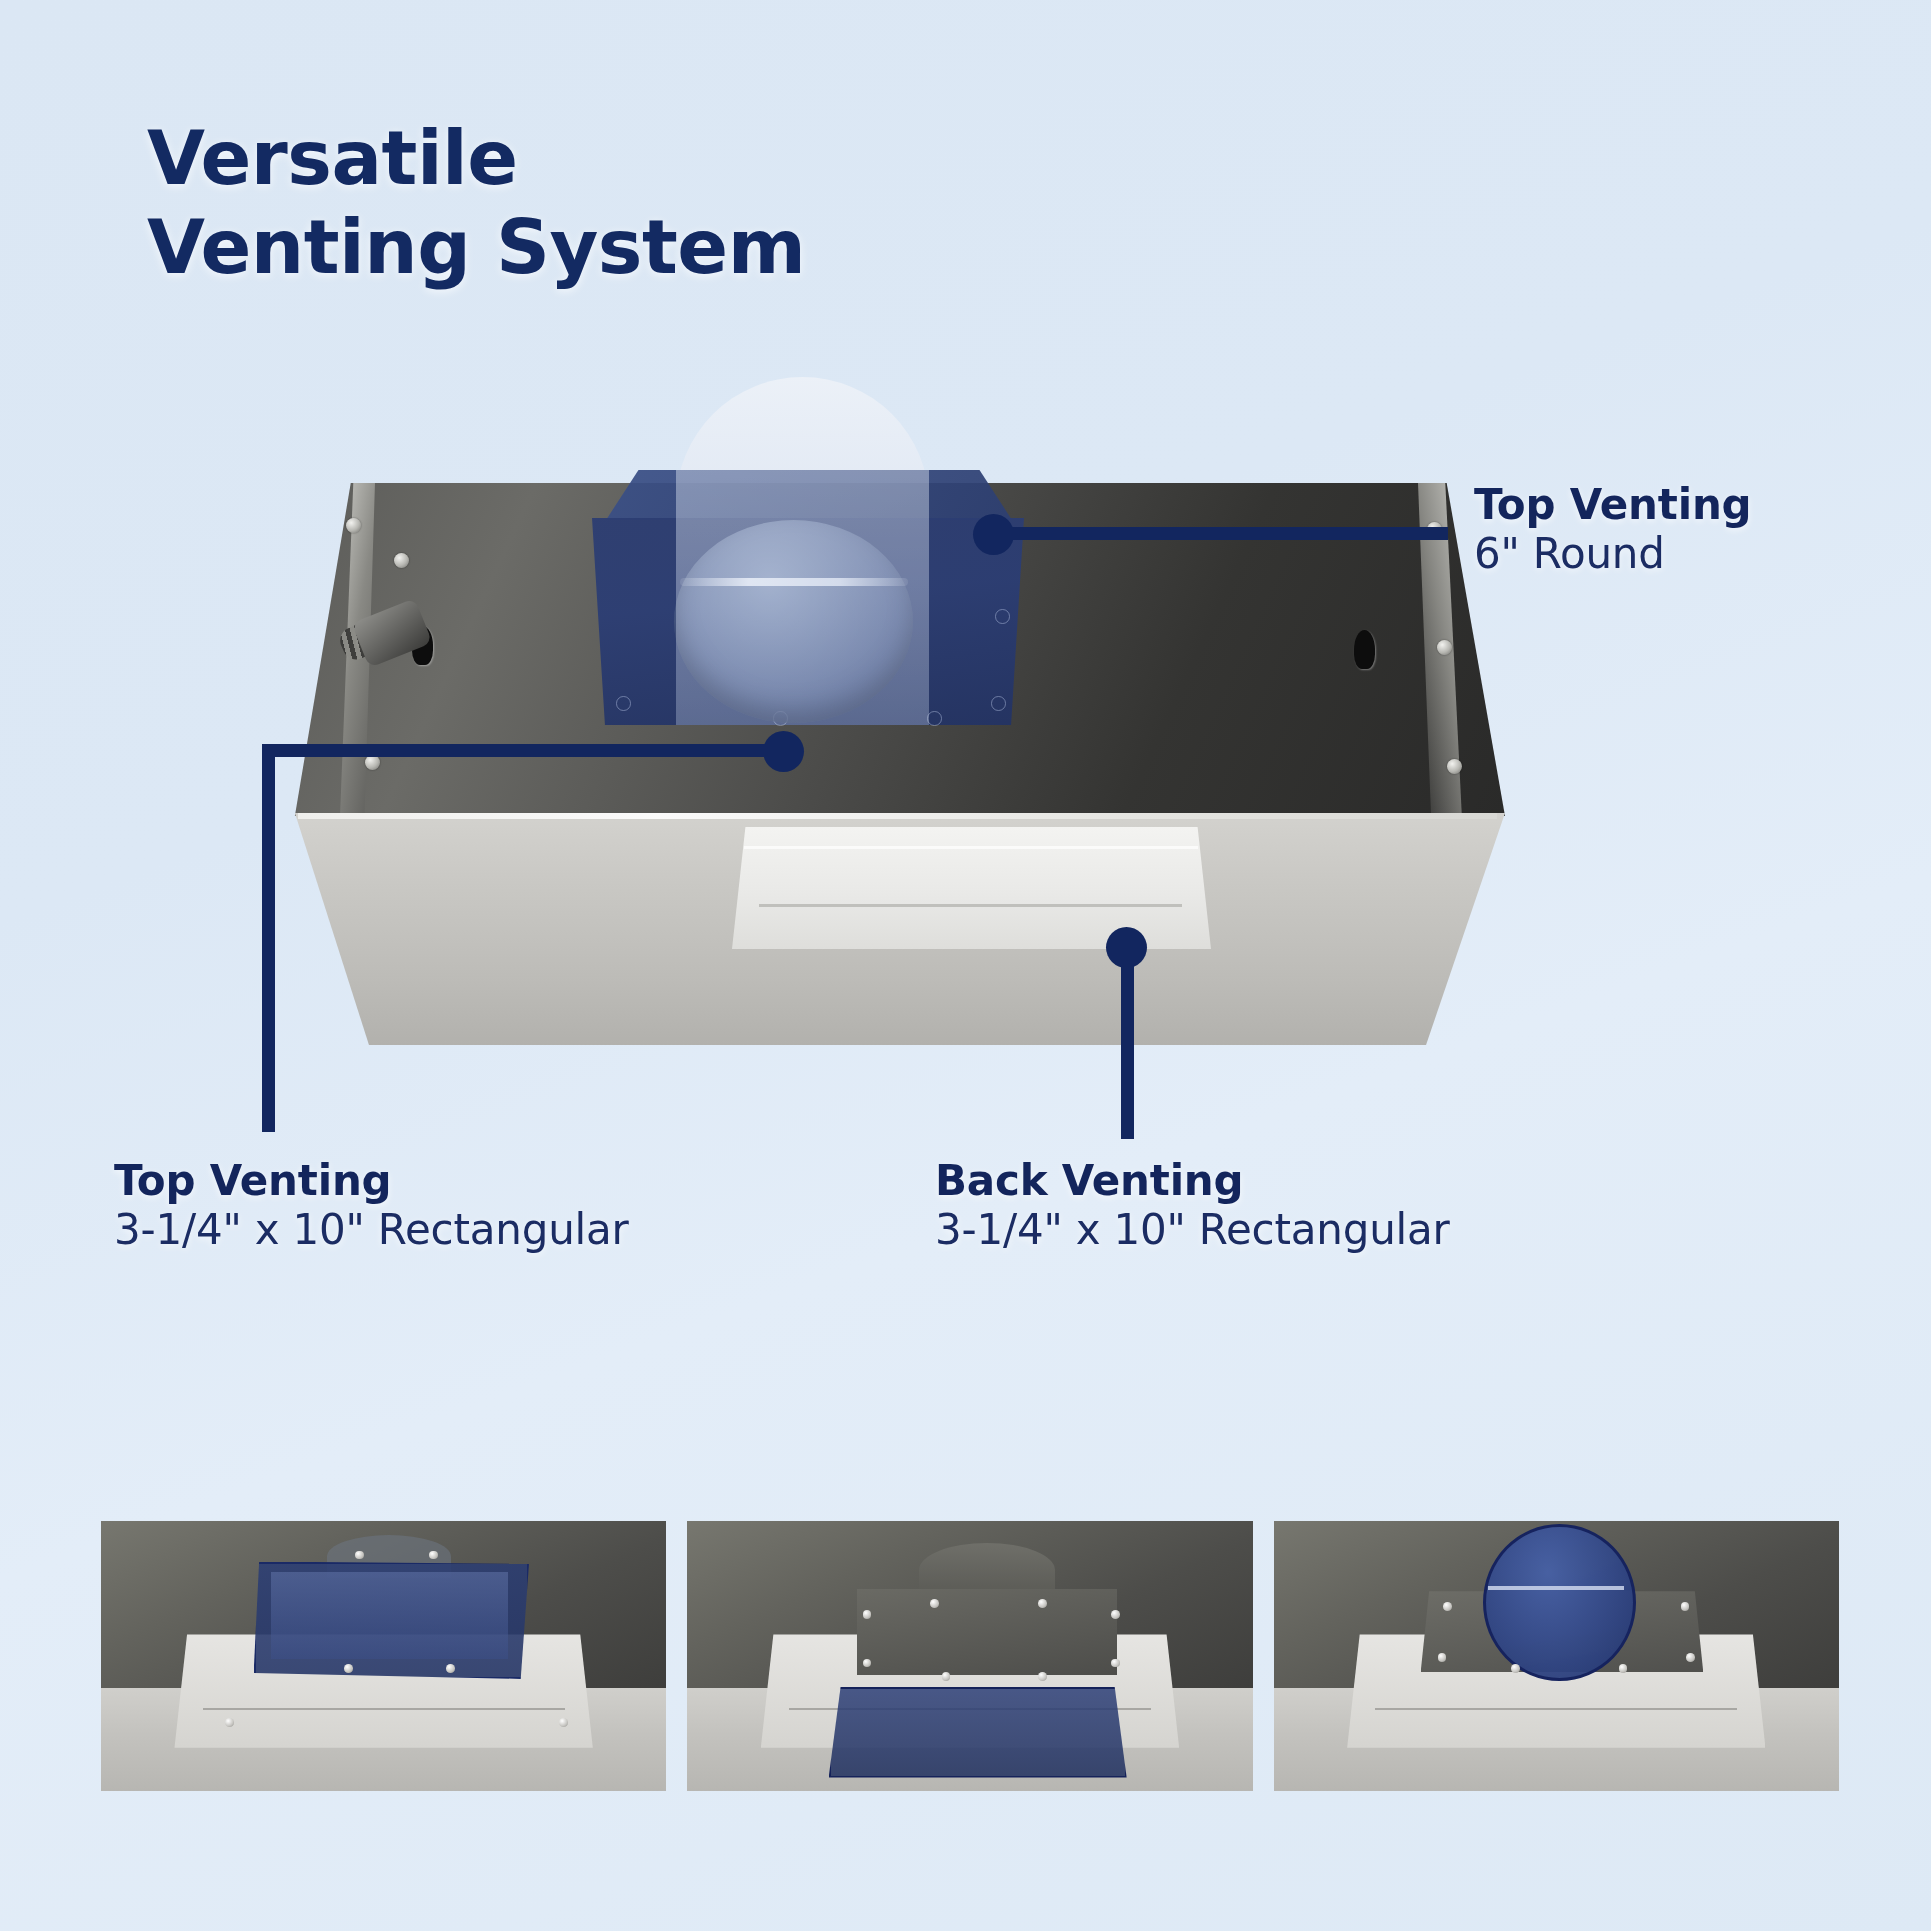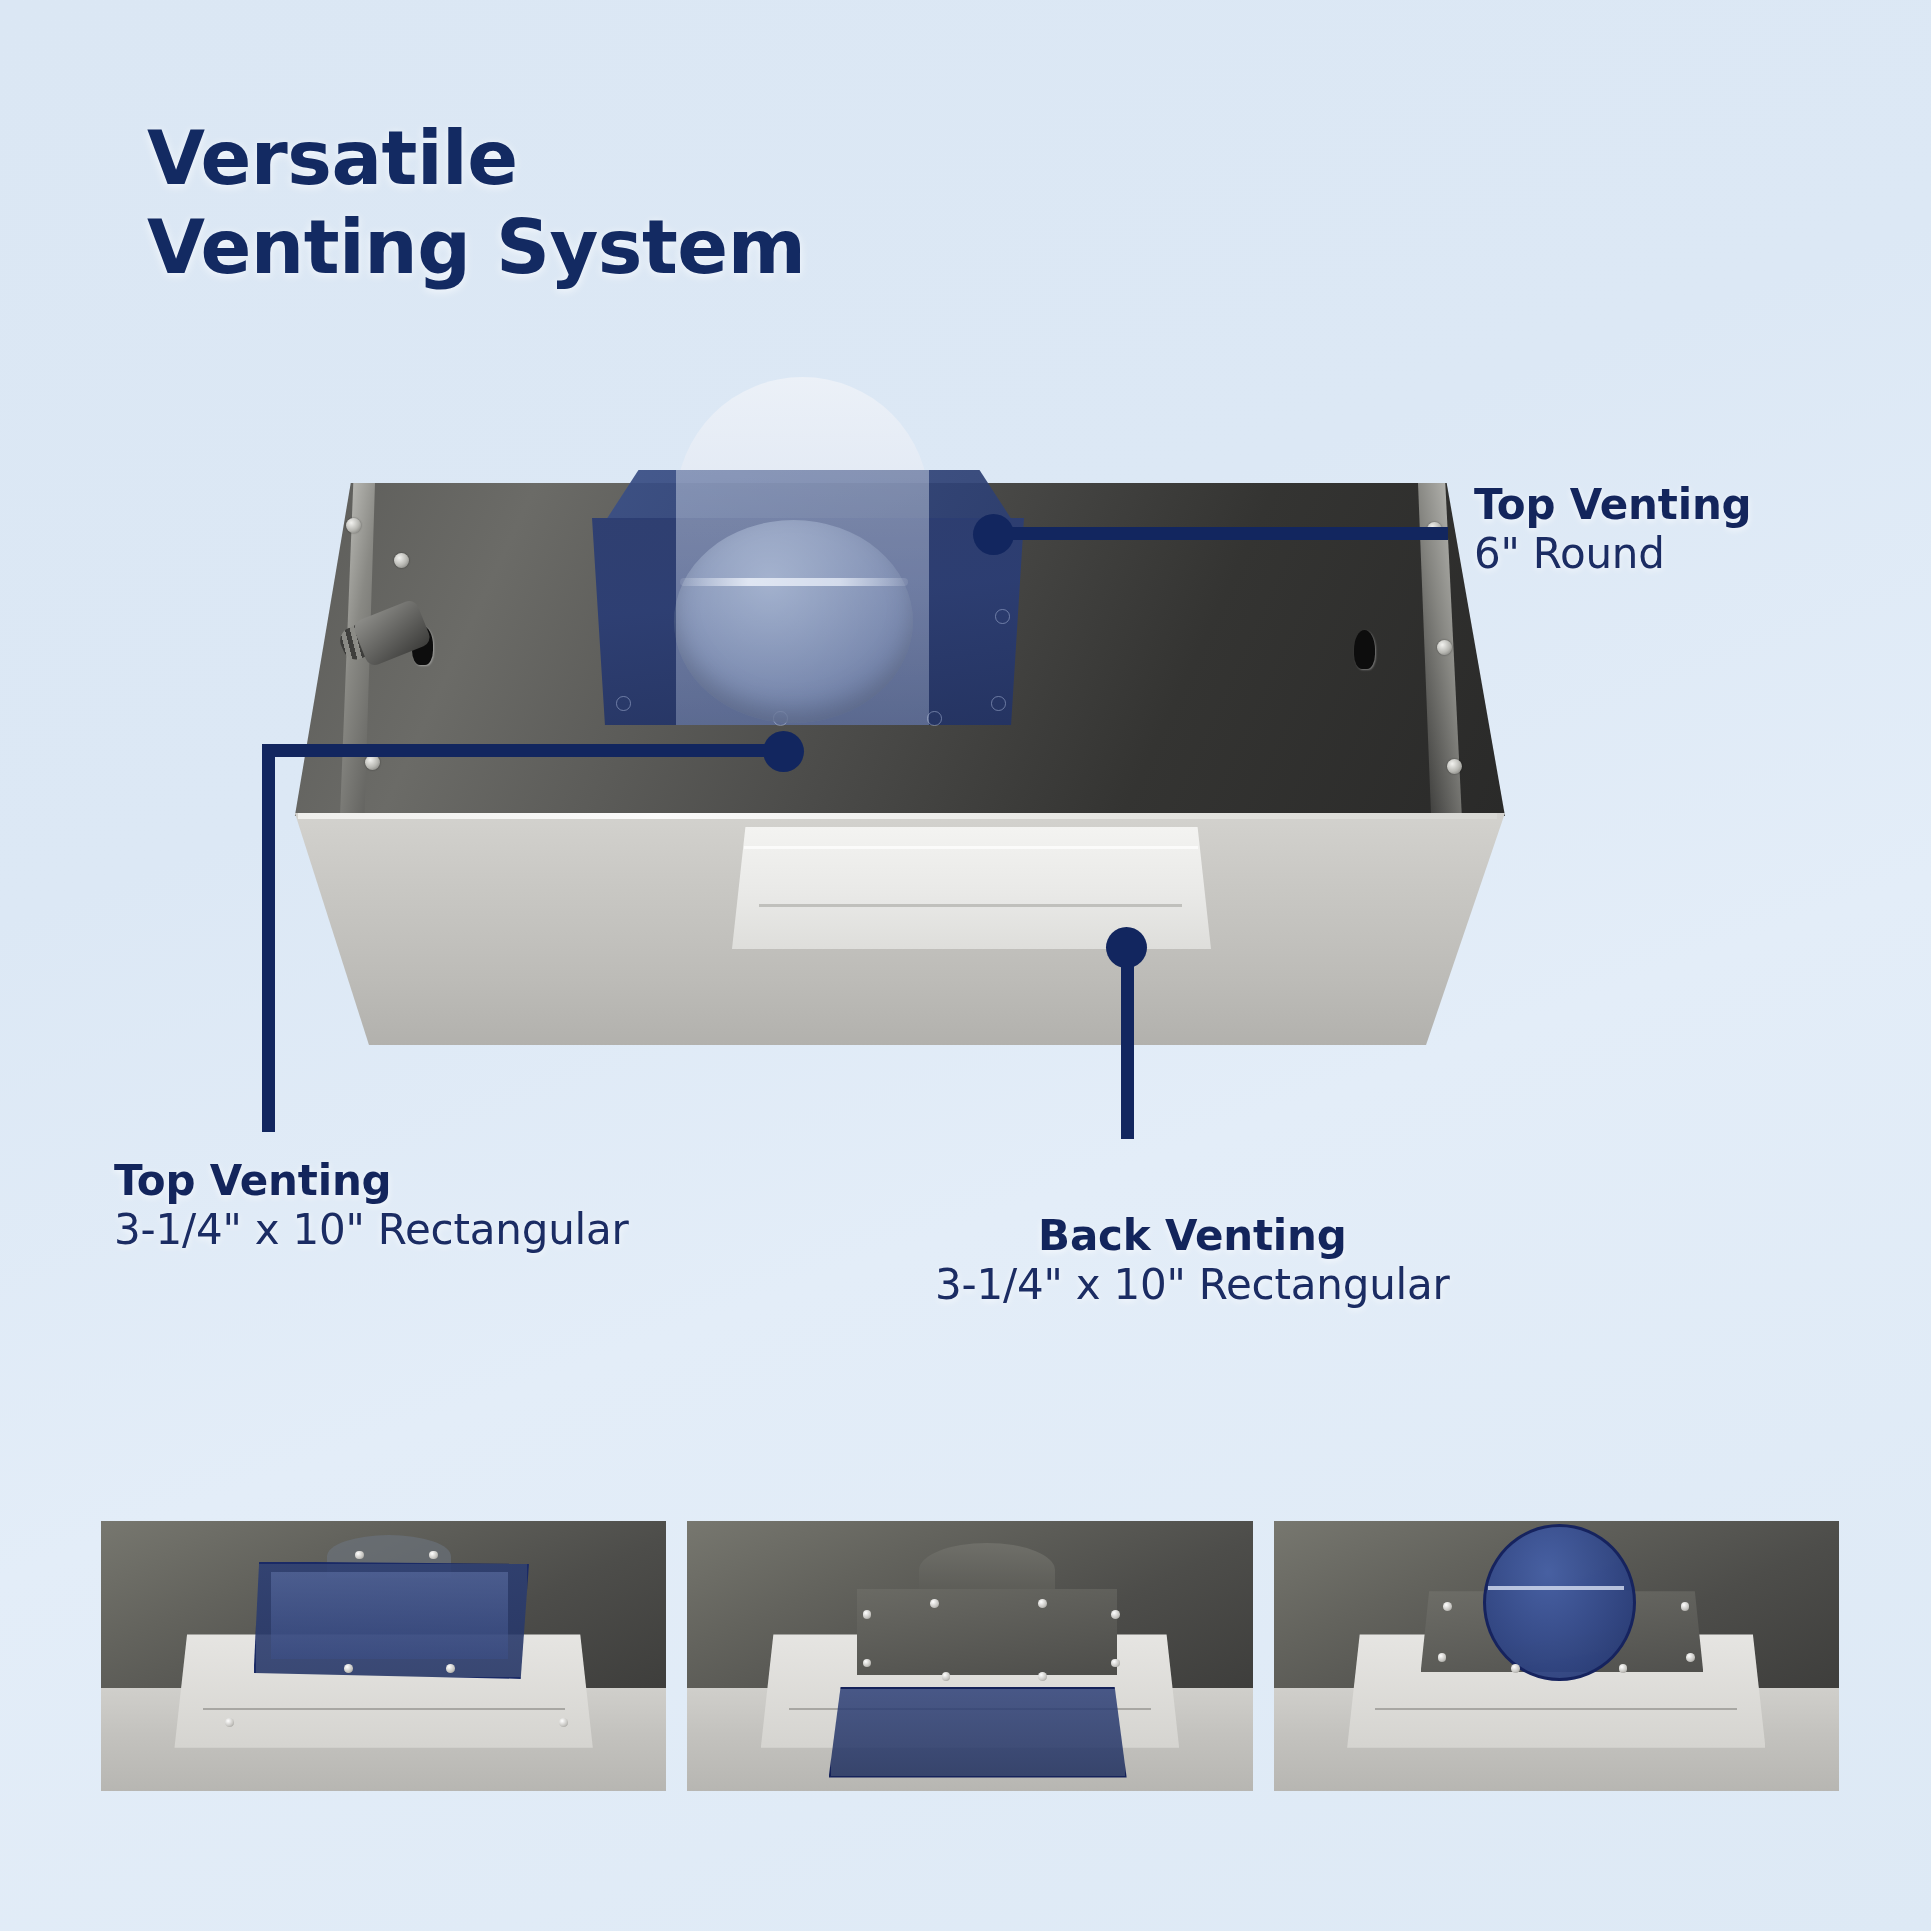--- a/index.html
+++ b/index.html
@@ -20,21 +20,21 @@
     white-space:pre-line;
   }
 
   
   .callout{position:absolute;color:#13255c;text-shadow:0 1.9px 7.7px rgba(255,255,255,.7);}
   .callout .c-title{font-size:42px;font-weight:800;line-height:1.14;letter-spacing:-0.2px;}
   .callout .c-sub{font-size:42px;font-weight:400;line-height:1.2;letter-spacing:-0.2px;color:#1b2c63;}
 
   #callout-top-round{left:1474px;top:481px;}
   #callout-top-rect{left:114px;top:1157px;}
-  #callout-back-rect{left:935px;top:1212px;text-align:center;}
+  #callout-back-rect{left:935px;top:1157px;}
 
   
   .leader{position:absolute;background:#12265f;}
   .leader-dot{position:absolute;background:#12265f;border-radius:50%;}
 
   
   #ld-round-dot{left:973px;top:514px;width:41px;height:41px;}
   #ld-round-h{left:994px;top:527px;width:454px;height:12.6px;}
 
   

